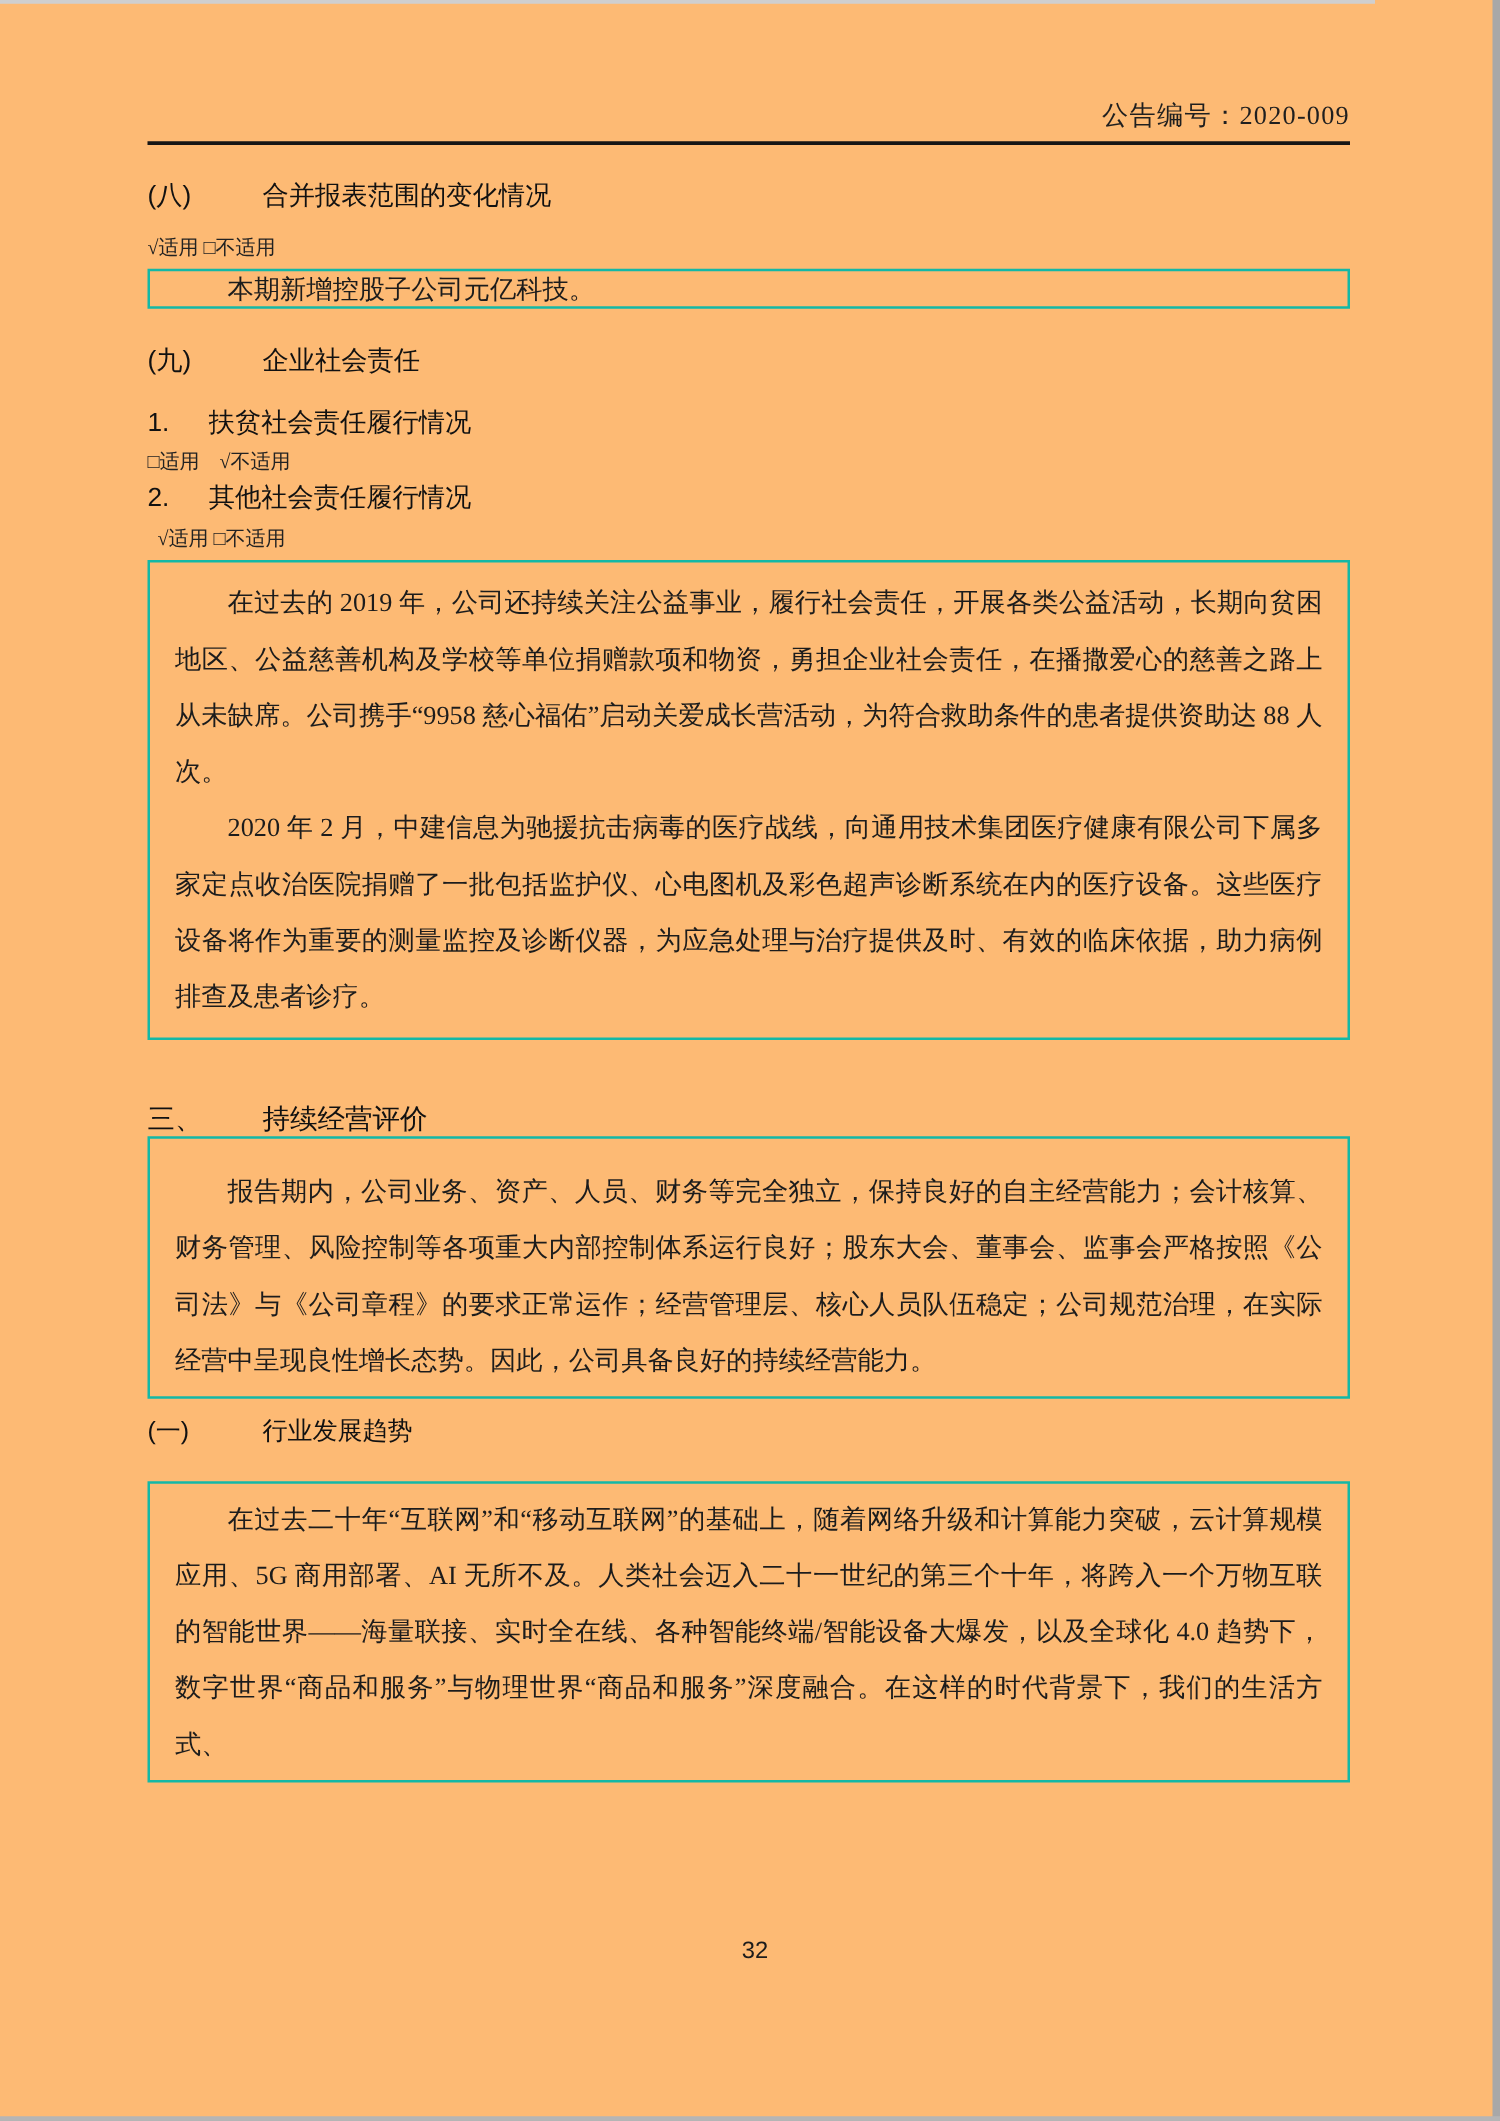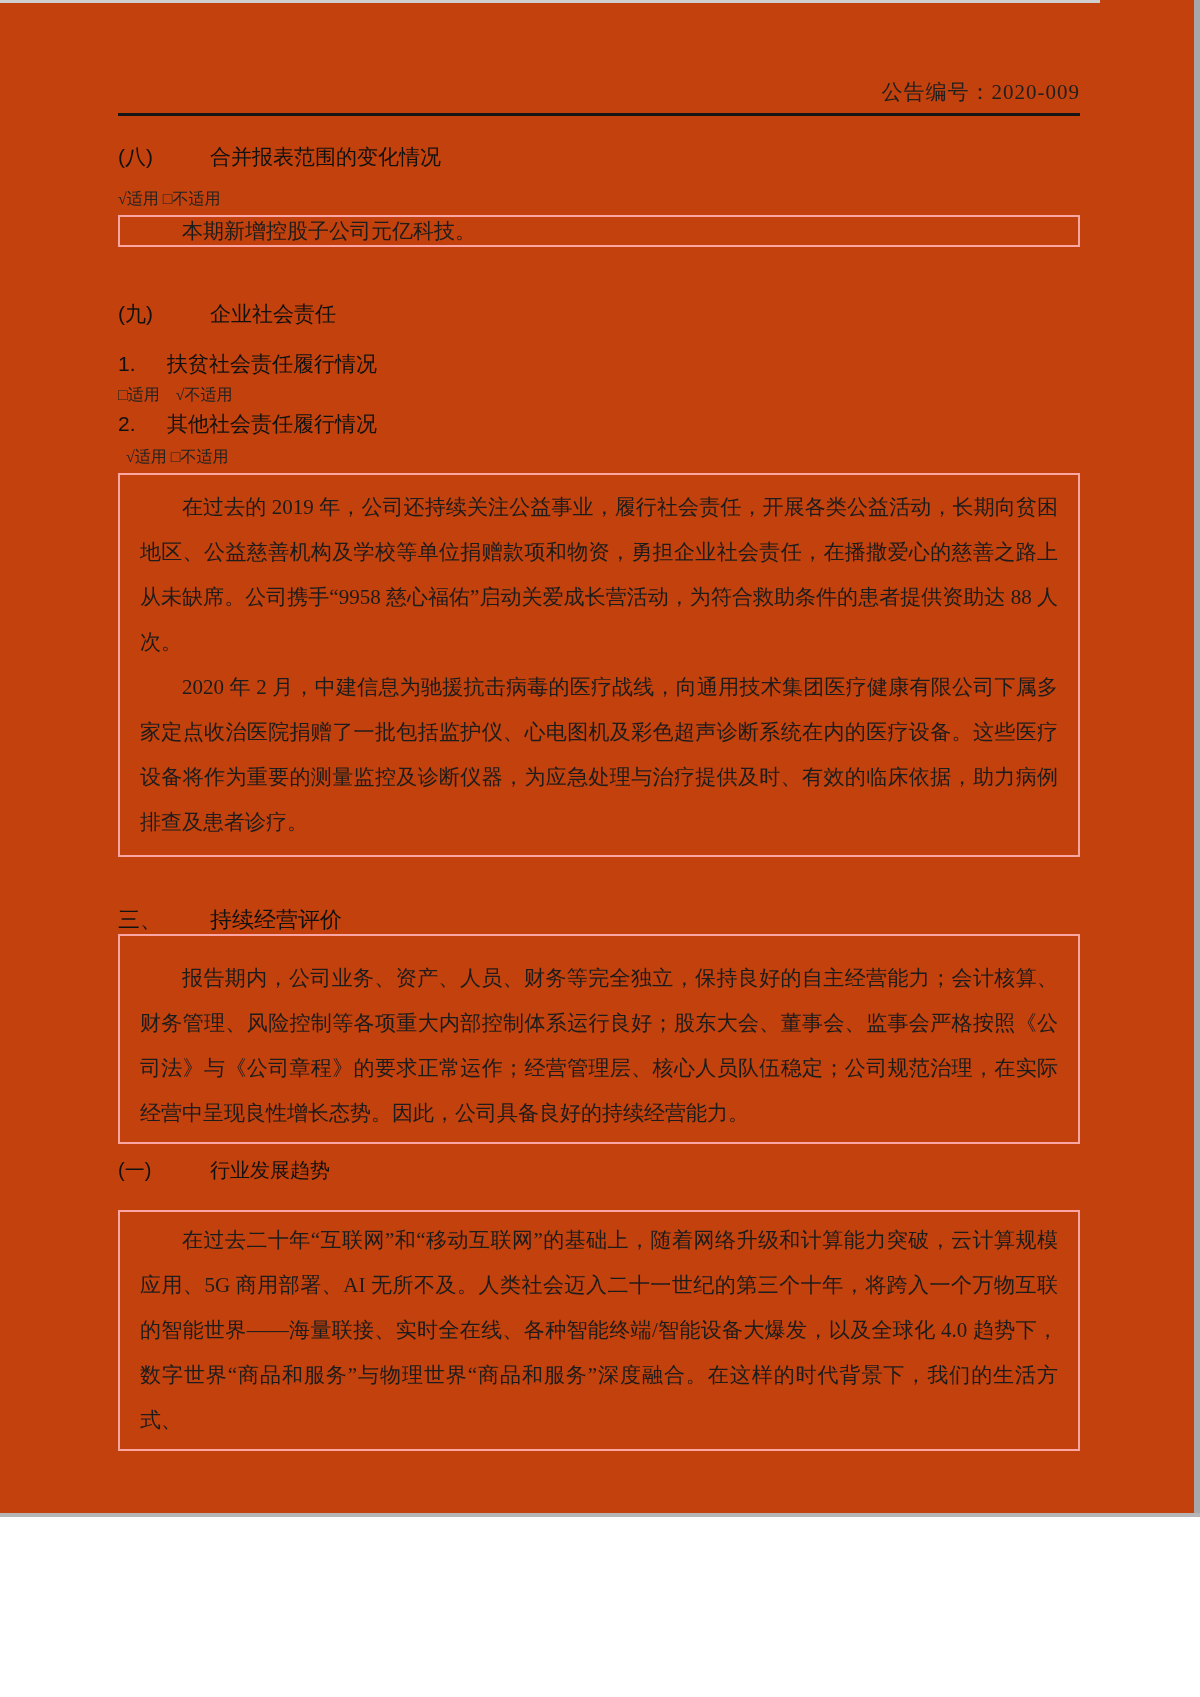--- a/index.html
+++ b/index.html
@@ -4,22 +4,22 @@
 <style>
   html, body { margin: 0; padding: 0; }
   body {
     width: 1200px; height: 1697px;
     background: #ffffff;
     font-family: "Liberation Serif", serif;
     color: #1f1f1f;
   }
   .page {
     position: relative;
-    width: 1200px; height: 1517px;
-    background: #c2410c;
+    width: 1200px; height: 1697px;
+    background: #fdba74;
     overflow: hidden;
   }
   
   .edge-top    { position:absolute; top:0; left:0; width:1100px; height:3px; background:#cfcfcf; }
   .edge-right  { position:absolute; top:0; right:0; width:6px; height:1697px; background:#a8a8a8; }
   .edge-bottom { position:absolute; bottom:0; left:0; width:1200px; height:4px; background:#b5b5b5; }
 
   .content { padding: 0 120px 0 118px; }
 
   .doc-number {
@@ -44,41 +44,41 @@
   .applicability {
     font-size: 16px;
     line-height: 26px;
     color: #222222;
   }
   .app-8  { margin-top: 15px; }
   .app-s1 { margin-top: 5px; }
   .app-s2 { margin-top: 7px; margin-left: 8px; }
 
   .text-box {
-    border: 2px solid #fca5a5;
+    border: 2px solid #14b8a6;
     font-size: 21px;
     text-align: justify;
     color: #1c1c1c;
   }
   .text-box p { margin: 0; text-indent: 2em; }
 
   .box-single {
     margin-top: 3px;
     padding: 0 20px;
     line-height: 28px;
   }
   .box-multi {
     padding: 10px 20px;
     line-height: 45px;
   }
   .box-9 { margin-top: 3px; }
   .box-3 { padding-top: 20px; padding-bottom: 6px; }
   .box-4 { margin-top: 27px; padding-top: 6px; padding-bottom: 6px; }
 
-  .sec-9  { margin-top: 53px; }
+  .sec-9  { margin-top: 28px; }
   .sub-1  { margin-top: 23px; font-size: 21px; line-height: 26px; }
   .sub-2  { margin-top: 3px;  font-size: 21px; line-height: 26px; }
   .sec-3  { margin-top: 49px; }
   .sec-4  { margin-top: 46px; }
   .sub-41 { margin-top: 13px; font-size: 20px; line-height: 26px; }
 
   .page-number {
     position: absolute;
     top: 1550px; left: 4px;
     width: 1200px;

